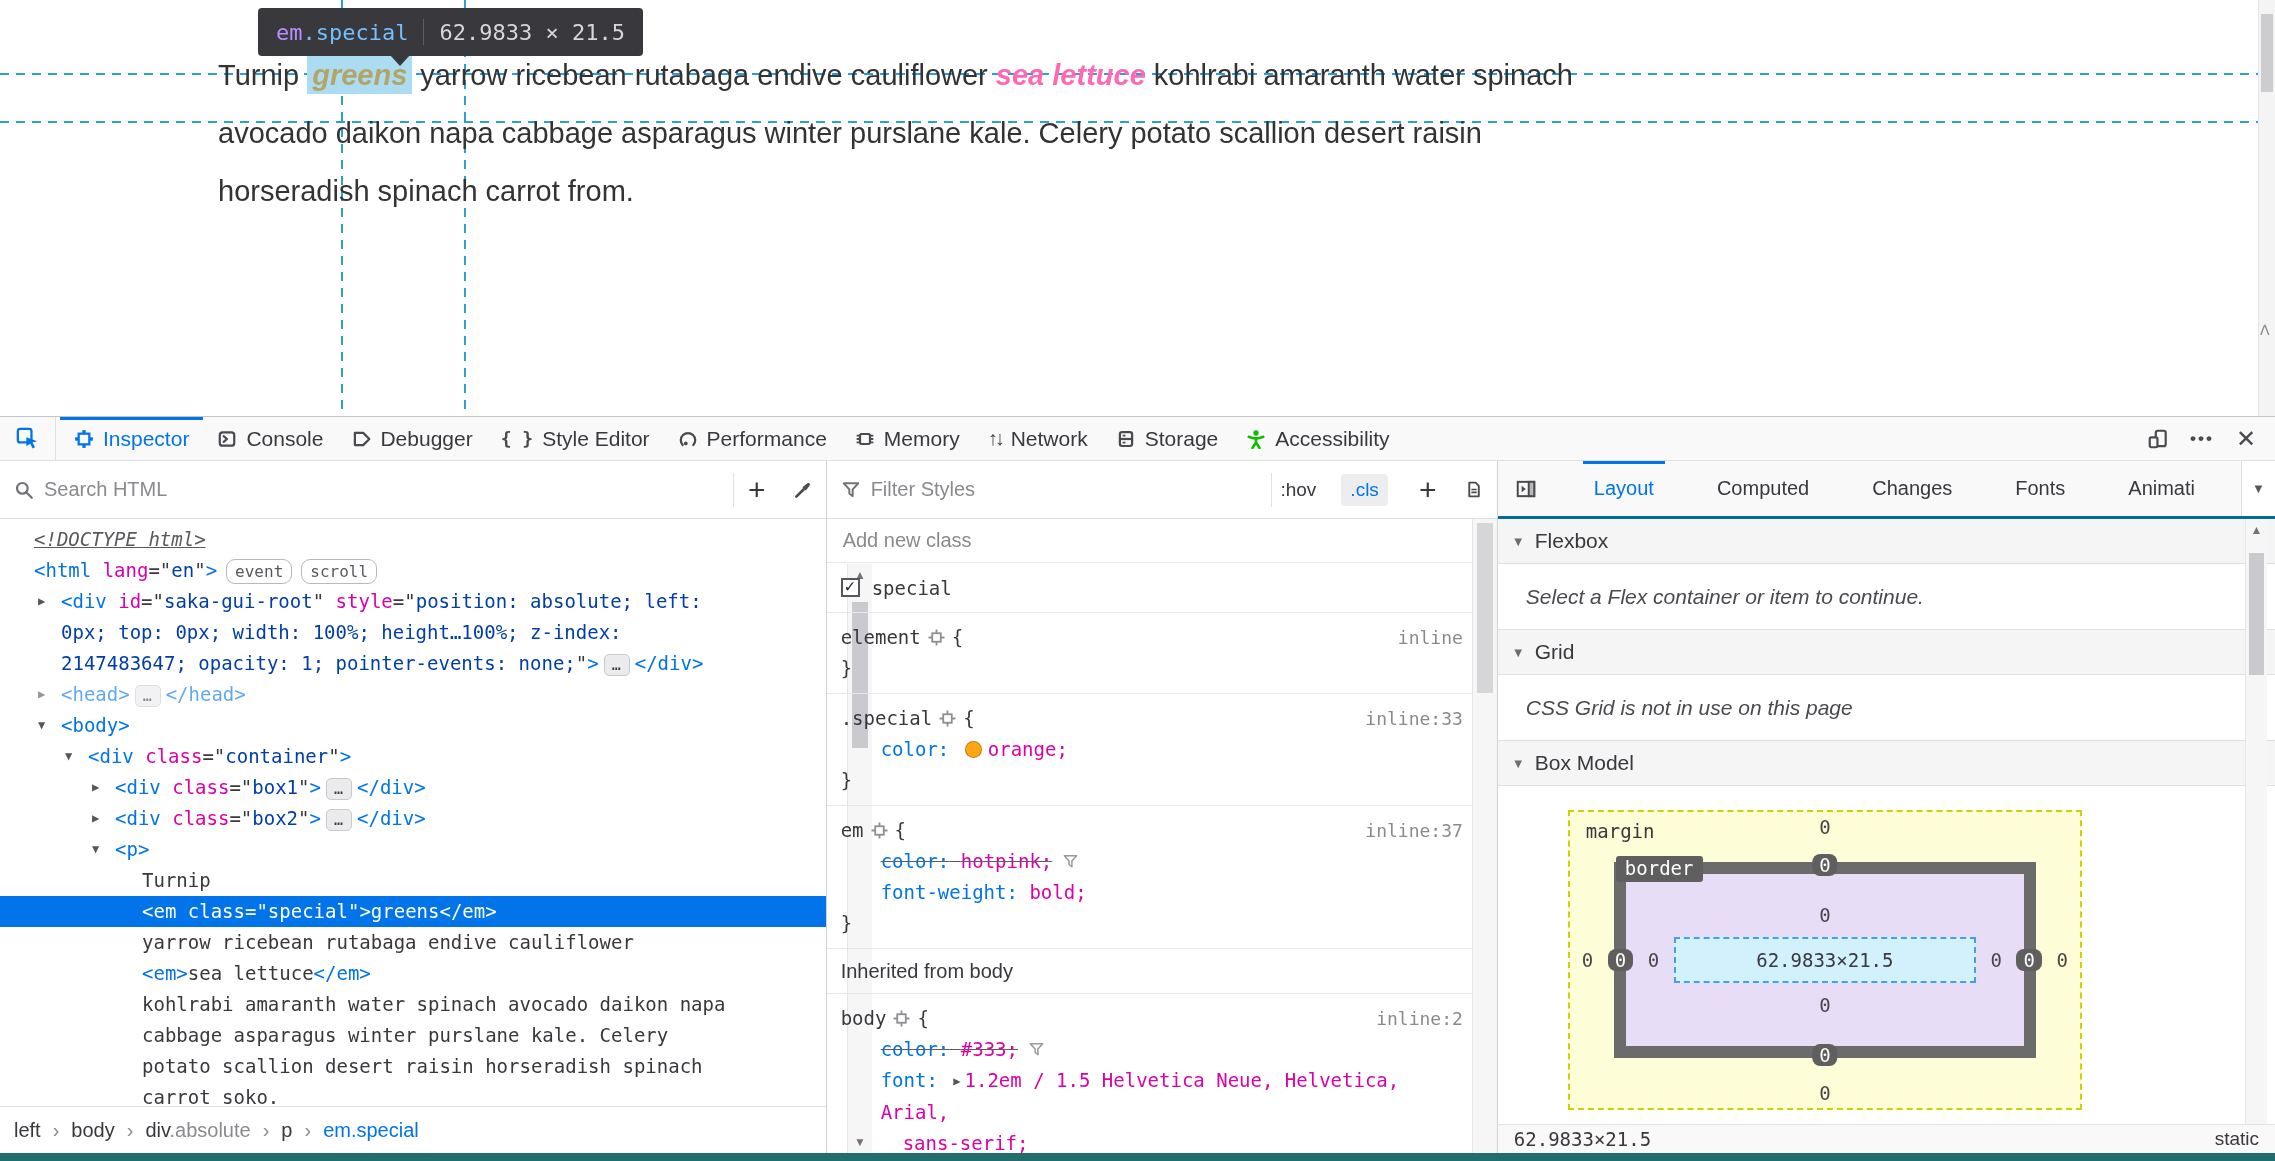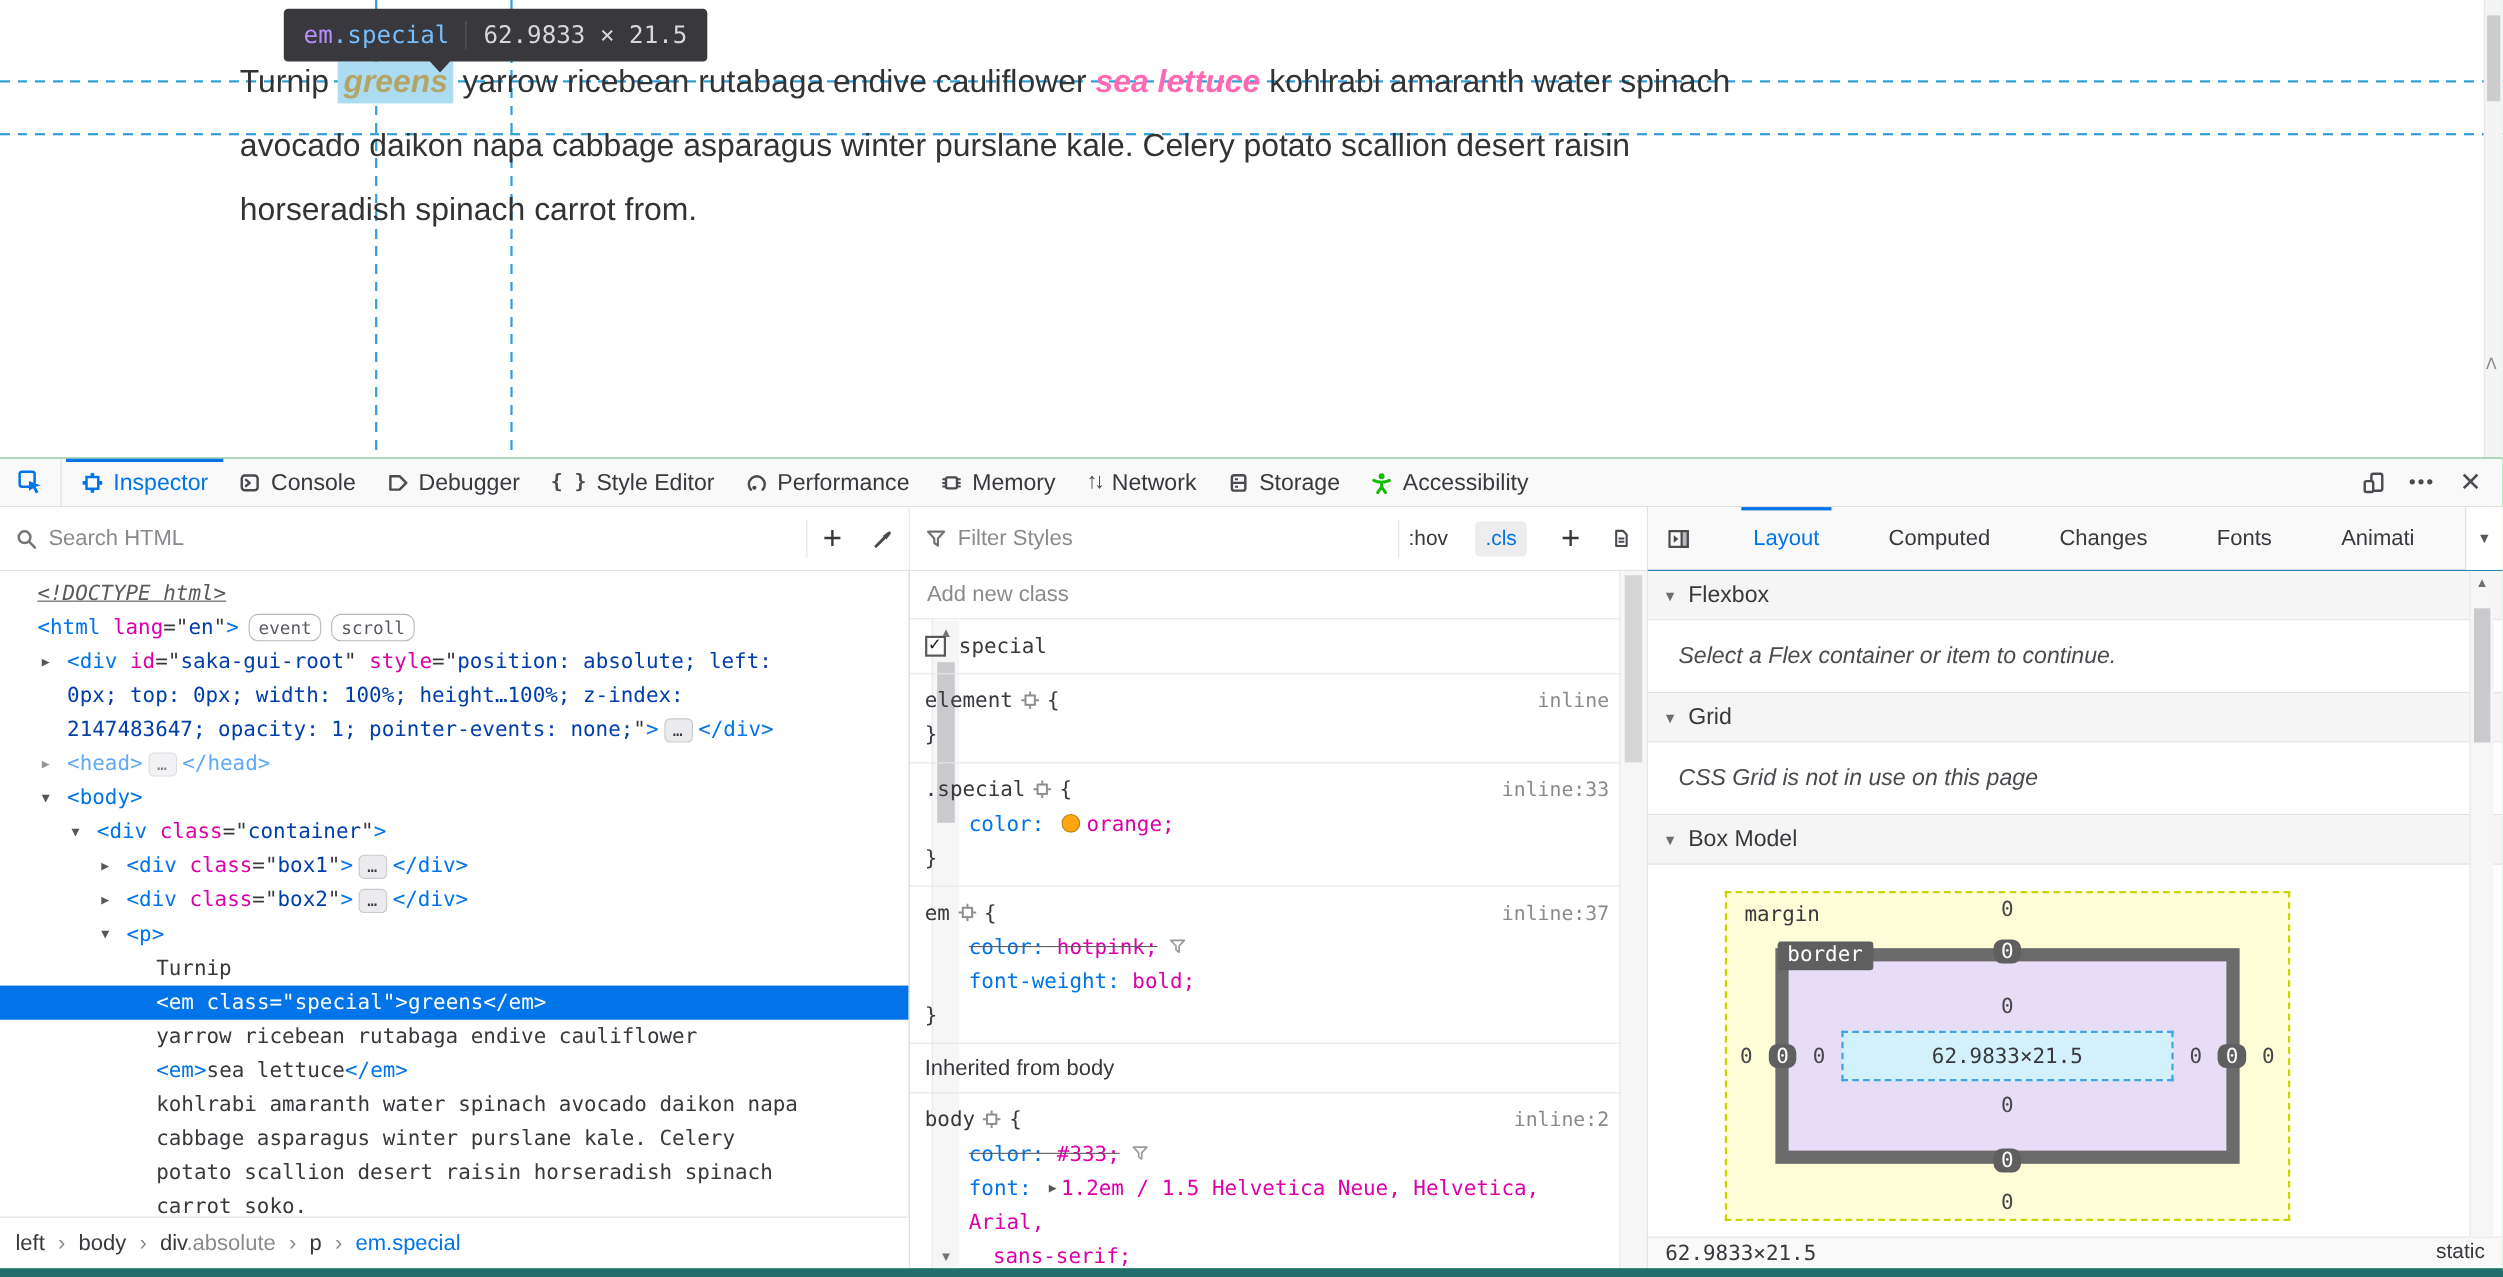--- a/index.html
+++ b/index.html
@@ -25,21 +25,21 @@
   .tt-size { color:#d7d7db; }
   .tt-arrow { position:absolute; left:390px; top:55px; width:0; height:0; z-index:5;
               border:10px solid transparent; border-top:11px solid #38383d; border-bottom:none; }
   .page-scroll { position:absolute; right:0; top:0; width:17px; height:416px;
                  background:#f4f4f5; border-left:1px solid #e6e6e8; }
   .page-scroll .thumb { position:absolute; left:2px; right:2px; top:14px; height:78px; background:#cdcdd0; }
   .page-scroll .up { position:absolute; left:1px; top:322px; color:#8a8a8e; font-size:14px; }
 
   
   .devtools { position:absolute; left:0; top:416px; width:2275px; height:745px;
-              border-top:1px solid #c4c4c8; background:#22c55e; }
+              border-top:1px solid #c4c4c8; background:#1d4ed8; }
   .tabbar { height:44px; display:flex; align-items:stretch; background:#f9f9fa;
             border-bottom:1px solid #e0e0e1; }
   .picker-btn { width:56px; display:flex; align-items:center; justify-content:center;
                 border-right:1px solid #e0e0e1; margin-right:4px; }
   .dtab { display:flex; align-items:center; gap:9px; padding:0 14px; font-size:21px;
           color:#38383d; position:relative; cursor:default; }
   .dtab.active { color:#0074e8; }
   .dtab.active::before { content:""; position:absolute; top:0; left:0; right:0; height:3px; background:#0074e8; }
   .dt-right { margin-left:auto; display:flex; align-items:center; gap:2px; padding-right:8px; }
   .icon-btn { width:42px; height:100%; display:flex; align-items:center; justify-content:center;
@@ -112,21 +112,21 @@
            border-bottom:2px solid #b8b8ba; margin-right:8px; vertical-align:2px; }
   .inh { height:45px; border-bottom:1px solid #e6e6e6; display:flex; align-items:center; padding:0 14px;
          font-family:"Liberation Sans",sans-serif; font-size:20px; color:#38383d; }
   .funnel-sm { margin-left:10px; vertical-align:-2px; }
   .crossh { margin:0 7px; vertical-align:-2px; }
   .mid-scroll { position:absolute; right:0; top:0; bottom:0; width:25px; background:#f6f6f7;
                 border-left:1px solid #e6e6e7; }
   .mid-scroll .thumb { position:absolute; left:4px; right:4px; top:4px; height:170px; background:#d6d6d9; }
 
   
-  .ltabs { height:58px; border-bottom:1px solid #0369a1; display:flex; align-items:flex-end;
+  .ltabs { height:58px; border-bottom:3px solid #0369a1; display:flex; align-items:flex-end;
            background:#f9f9fa; padding-left:6px;gap:29px; }
   .ltab { padding:0 17px; font-size:20px; color:#38383d; height:100%; display:flex; align-items:center;
           position:relative; white-space:nowrap; }
   .ltab.active { color:#0074e8; }
   .ltab.active::before { content:""; position:absolute; top:0; left:6px; right:6px; height:3px; background:#0074e8; }
   .ltab-caret { margin-left:auto; width:34px; height:100%; display:flex; align-items:center;
                 justify-content:center; color:#57575b; font-size:16px; border-left:1px solid #e0e0e1; background:#fff; }
   .lay-content { flex:1; position:relative; overflow:hidden; background:#fff; }
   .sec-h { height:45px; background:#f5f5f6; border-bottom:1px solid #e0e0e1; display:flex;
            align-items:center; padding:0 14px; font-size:21px; color:#38383d; gap:10px; }

